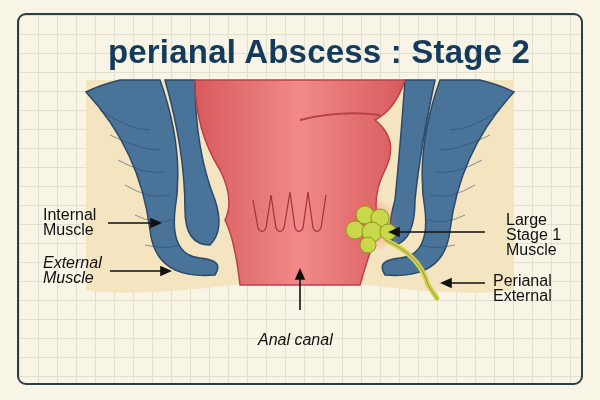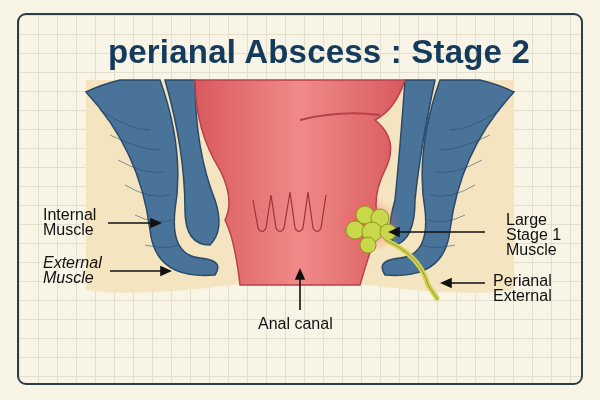--- a/index.html
+++ b/index.html
@@ -88,21 +88,21 @@
 </svg>
 
 <div class="label" style="left:43px;top:207px;">
   <div>Internal</div>
   <div>Muscle</div>
 </div>
 <div class="label" style="left:43px;top:255px;font-style:italic;">
   <div>External</div>
   <div>Muscle</div>
 </div>
-<div class="label" style="left:258px;top:316px;">Anal canal</div>
+<div class="label" style="left:258px;top:332px;font-style:italic;">Anal canal</div>
 <div class="label" style="left:506px;top:212px;">
   <div>Large</div>
   <div>Stage 1</div>
   <div>Muscle</div>
 </div>
 <div class="label" style="left:493px;top:273px;">
   <div>Perianal</div>
   <div>External</div>
 </div>
 

